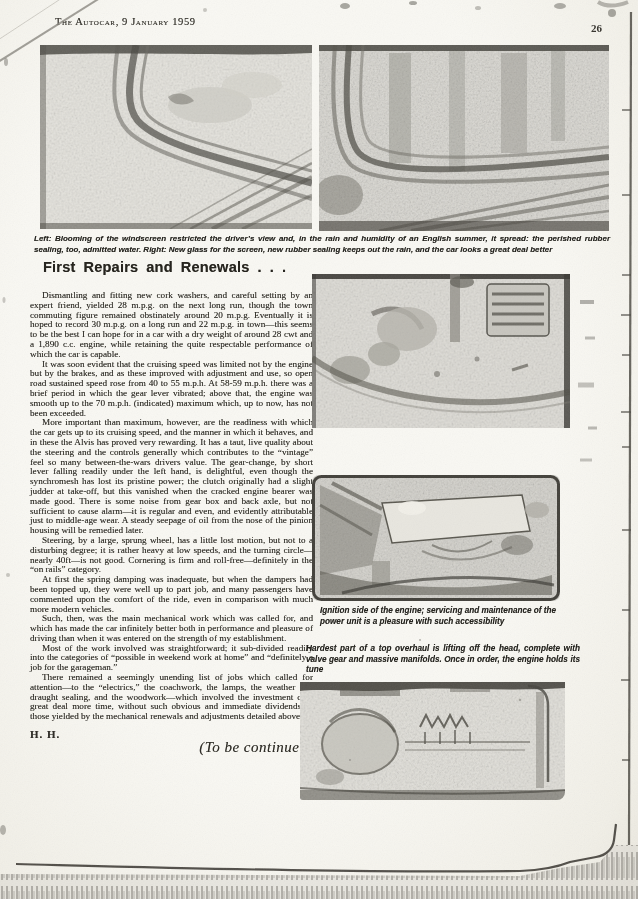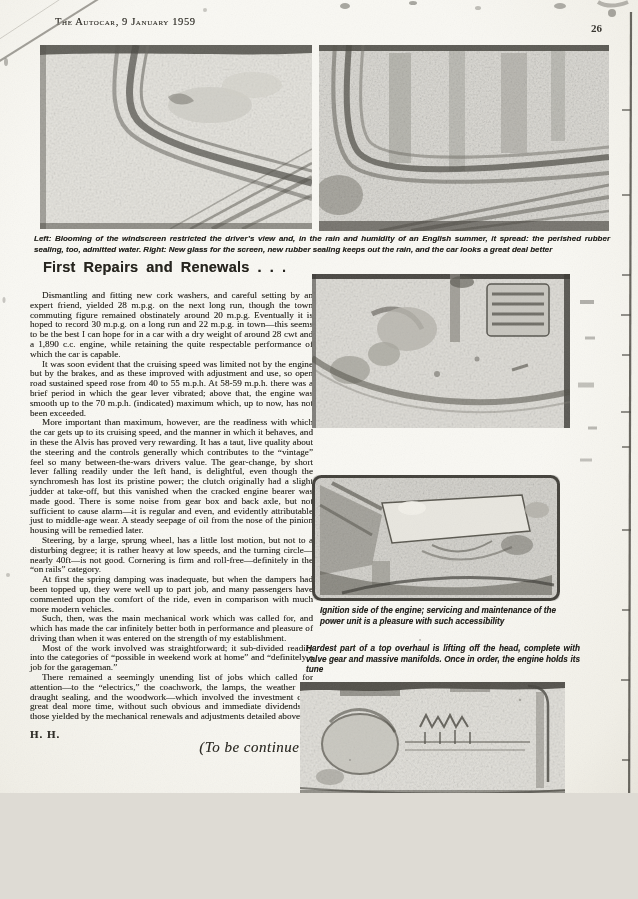--- a/index.html
+++ b/index.html
@@ -1,17 +1,17 @@
 <!DOCTYPE html>
 <html><head>
 <meta charset="utf-8">
 <style>
   html,body{margin:0;padding:0;background:#dedbd4;}
   .page{
-    position:relative;width:638px;height:793px;overflow:hidden;
+    position:relative;width:638px;height:899px;overflow:hidden;
     background:radial-gradient(ellipse at 45% 40%, #f9f8f3 55%, #f1efe7 88%, #e9e6dd 100%);
     font-family:"Liberation Serif", serif;color:#2b2923;
   }
   .overlay{position:absolute;inset:0;pointer-events:none;}
   .grain-top{z-index:40;}
   .edges{z-index:35;}
   
   .journal{
     position:absolute;left:55px;top:16px;font-variant:small-caps;
     font-size:10.5px;letter-spacing:.6px;color:#33312b;

